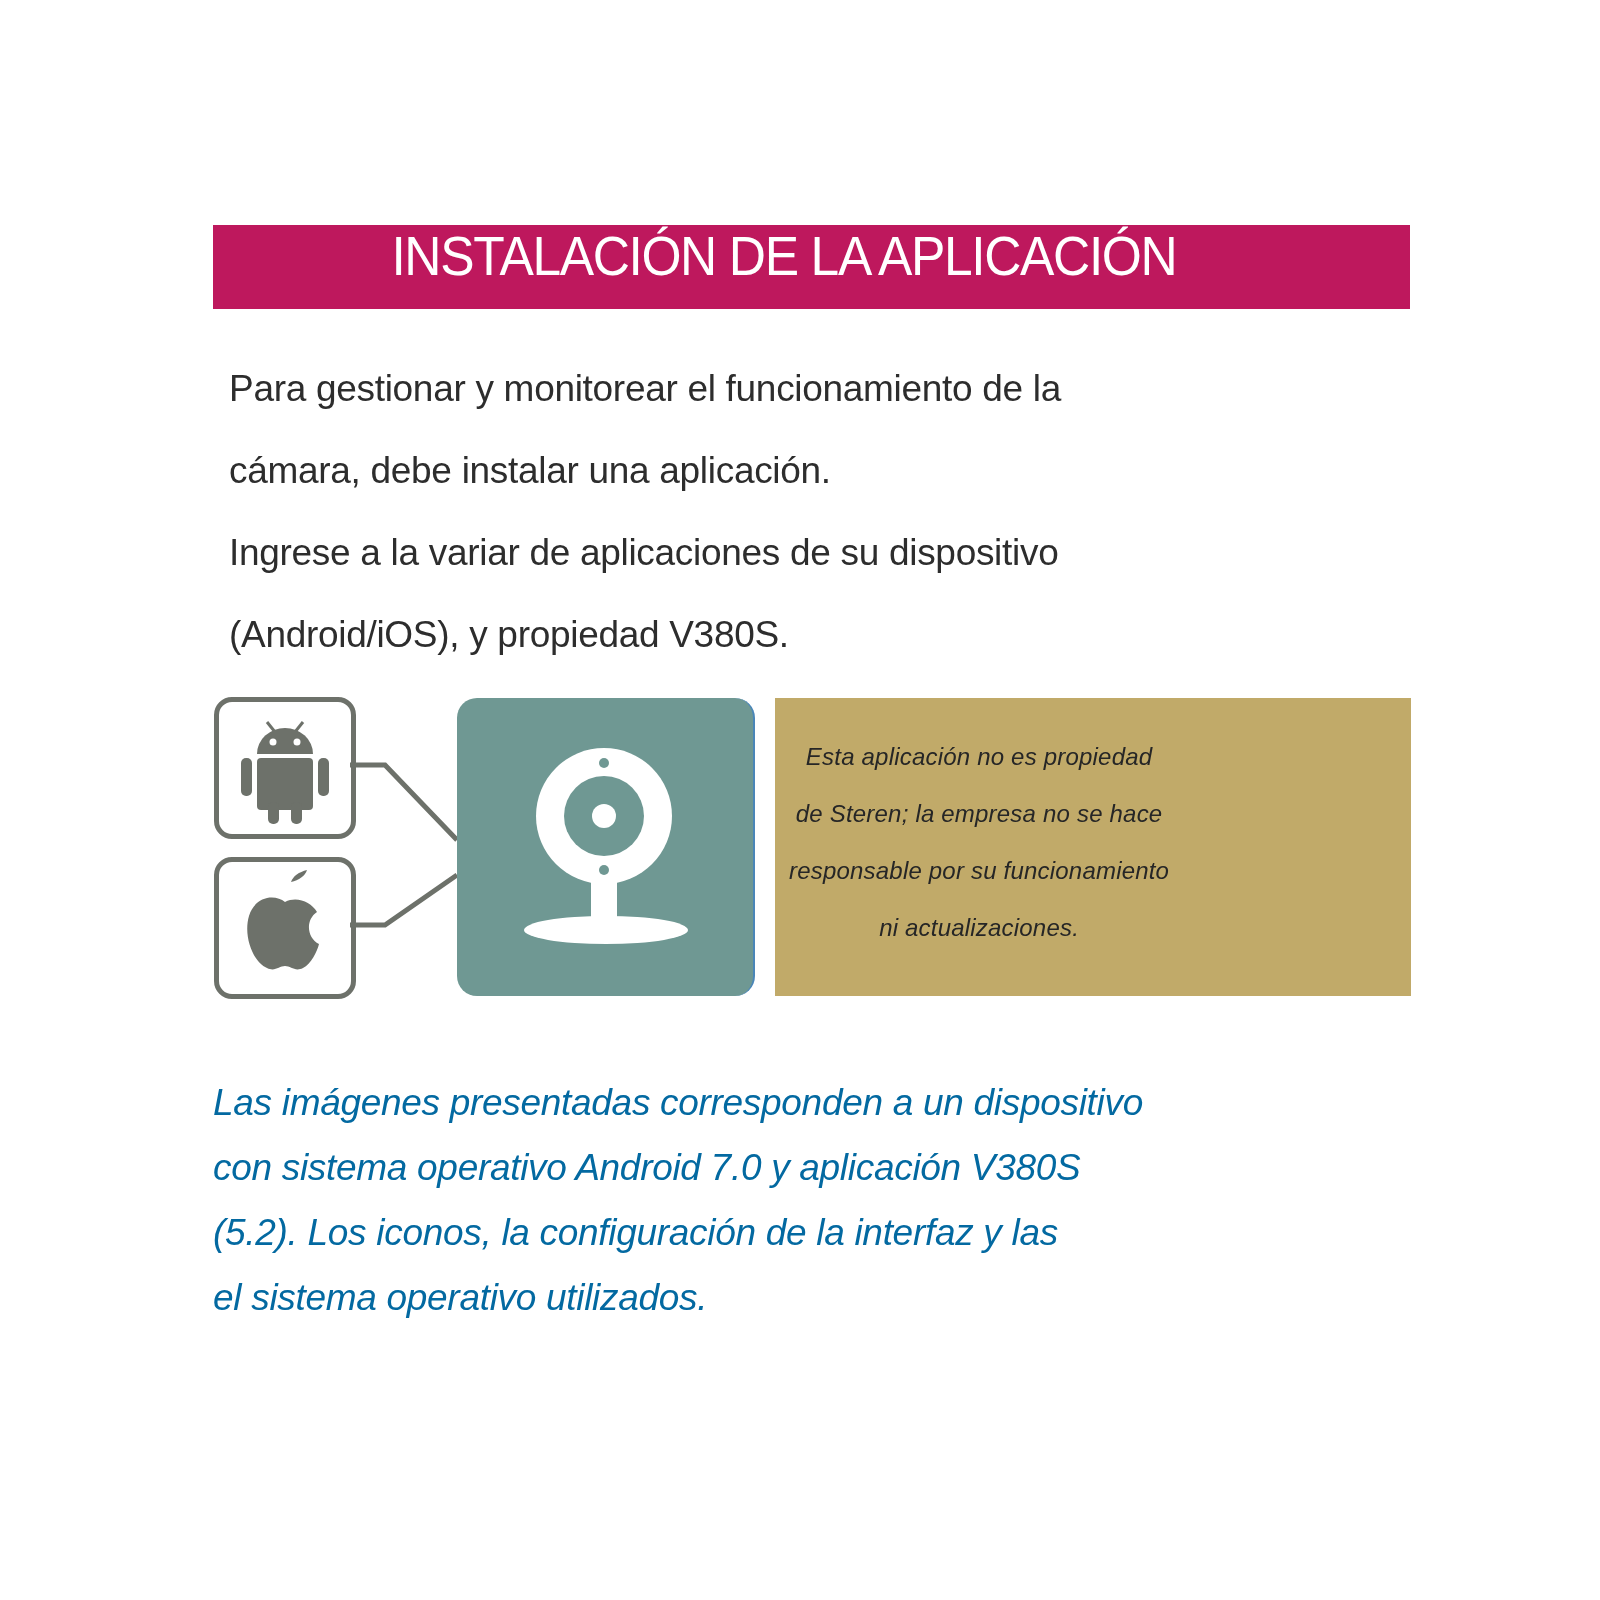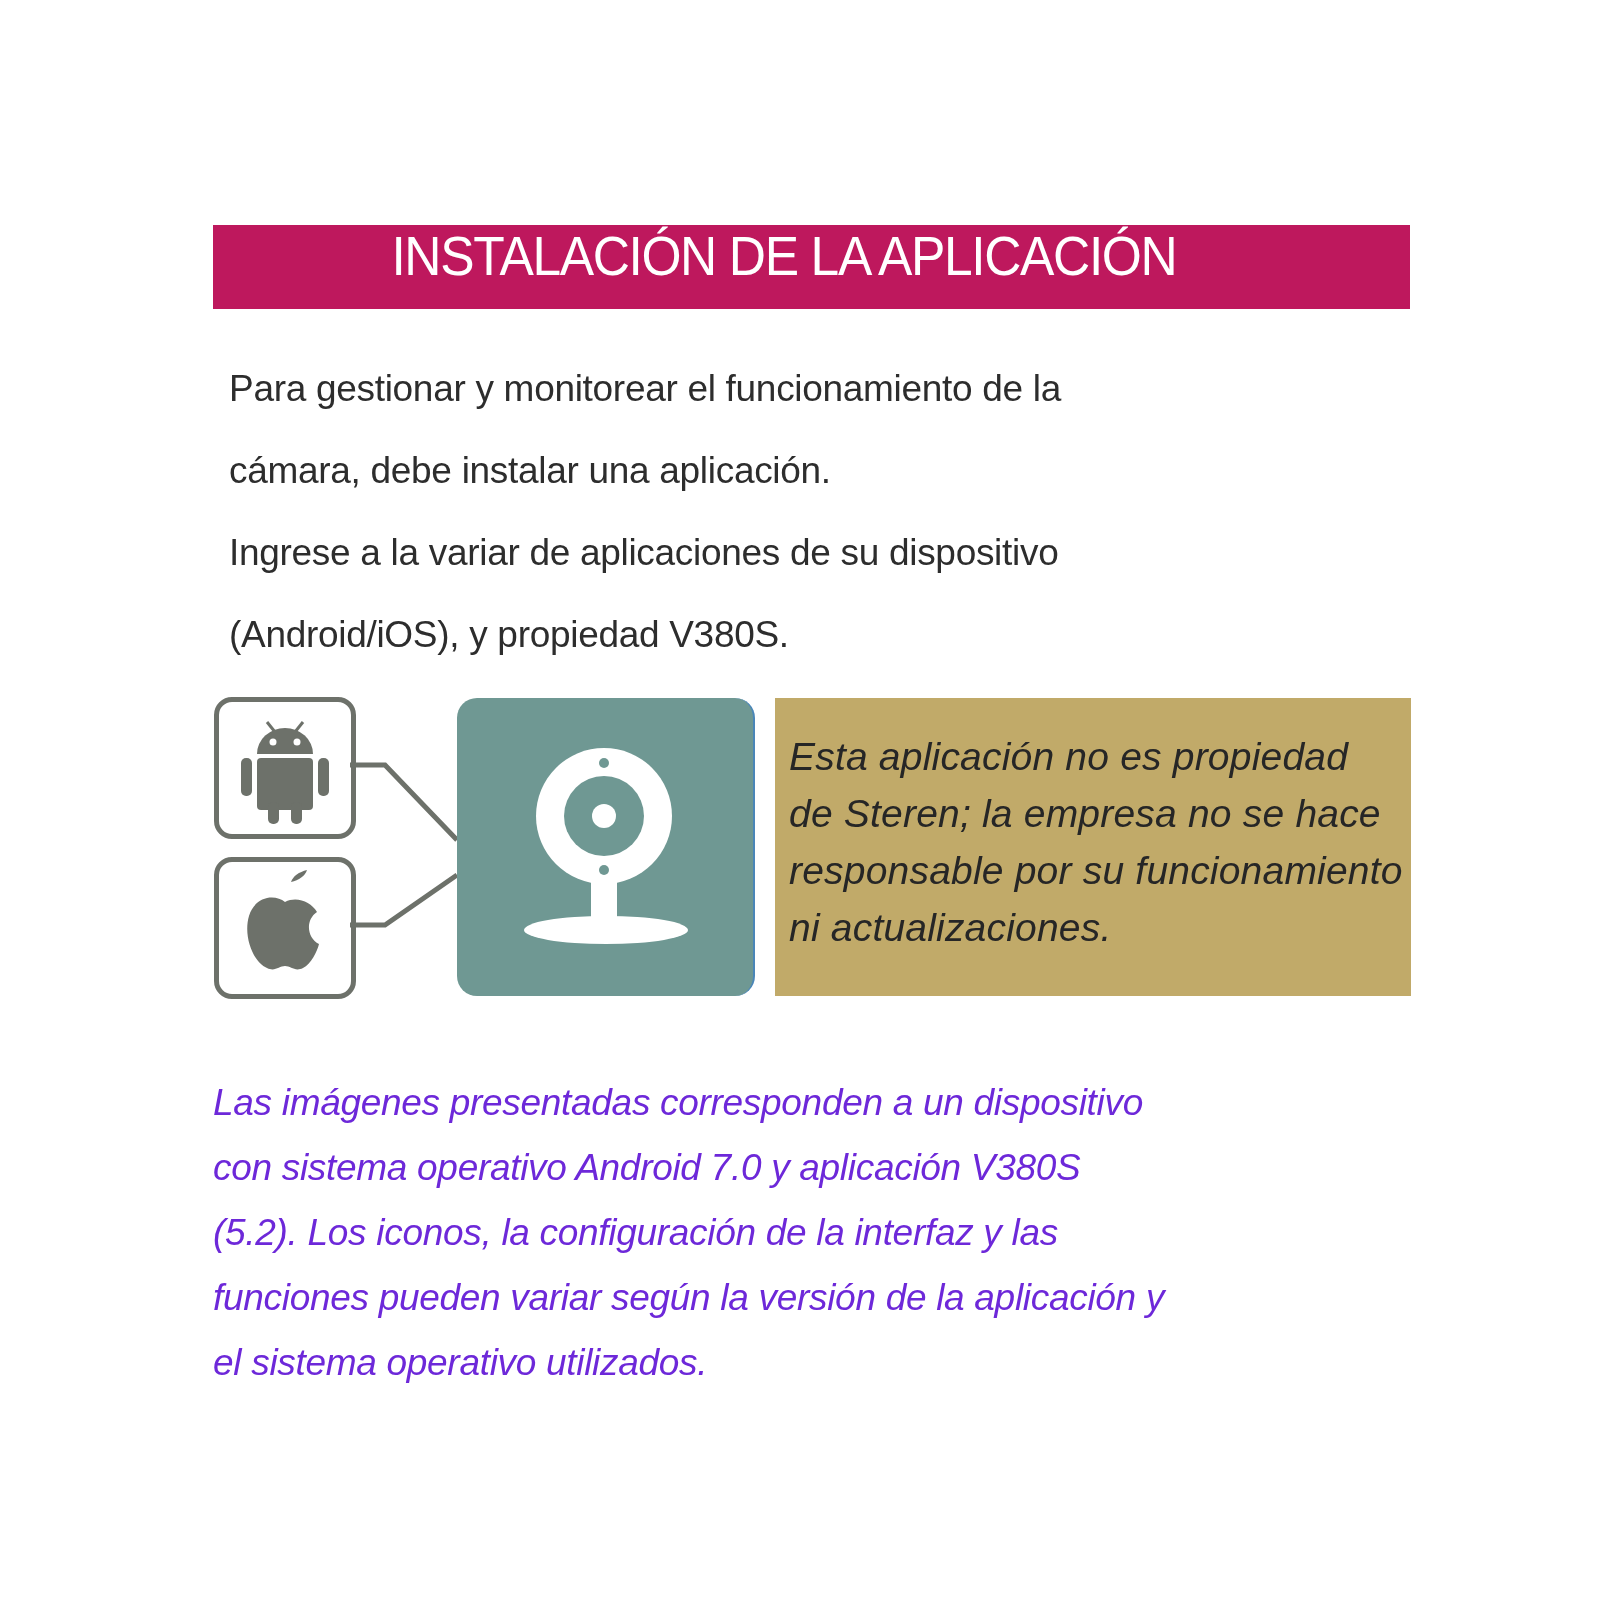--- a/index.html
+++ b/index.html
@@ -15,25 +15,25 @@
   .intro p { margin:16px; }
   .os-box { position:absolute; left:214px; width:142px; height:142px;
             border:5px solid #6d716a; border-radius:18px; box-sizing:border-box; background:#fff; }
   .os-box svg { position:absolute; left:0; top:0; }
   .connector { position:absolute; left:350px; top:740px; }
   .camera-tile { position:absolute; left:457px; top:698px; width:298px; height:298px;
                  background:#6f9893; border-radius:20px; border-right:2px solid #4a86b8; box-sizing:border-box; }
   .camera-tile svg { position:absolute; left:0; top:0; }
   .notice { position:absolute; left:775px; top:698px; width:636px; height:298px;
             background:#c1aa69; }
-  .notice-text { position:absolute; left:14px; top:30px; font-size:39px; line-height:57px;
-                 font-style:italic; color:#262626; letter-spacing:0.2px; }
+  .notice-text { position:absolute; left:14px; top:30px; font-size:24px; line-height:57px;
+                 font-style:italic; color:#262626; letter-spacing:0.2px;text-align:center; }
   .notice-text p { margin:0; }
   .disclaimer { position:absolute; left:213px; top:1070px; width:1100px;
-                font-size:37px; line-height:65px; font-style:italic; color:#6d28d9; letter-spacing:-0.3px; }
+                font-size:37px; line-height:65px; font-style:italic; color:#0369a1; letter-spacing:-0.3px; }
   .disclaimer p { margin:0; }
 </style>
 </head>
 <body>
 
 <div class="title-bar">
   <div class="title-text">INSTALACIÓN DE LA APLICACIÓN</div>
 </div>
 
 <div class="intro">
@@ -92,15 +92,14 @@
     <p>de Steren; la empresa no se hace</p>
     <p>responsable por su funcionamiento</p>
     <p>ni actualizaciones.</p>
   </div>
 </div>
 
 <div class="disclaimer">
   <p>Las imágenes presentadas corresponden a un dispositivo</p>
   <p>con sistema operativo Android 7.0 y aplicación V380S</p>
   <p>(5.2). Los iconos, la configuración de la interfaz y las</p>
-  <p>funciones pueden variar según la versión de la aplicación y</p>
   <p>el sistema operativo utilizados.</p>
 </div>
 
 </body></html>

